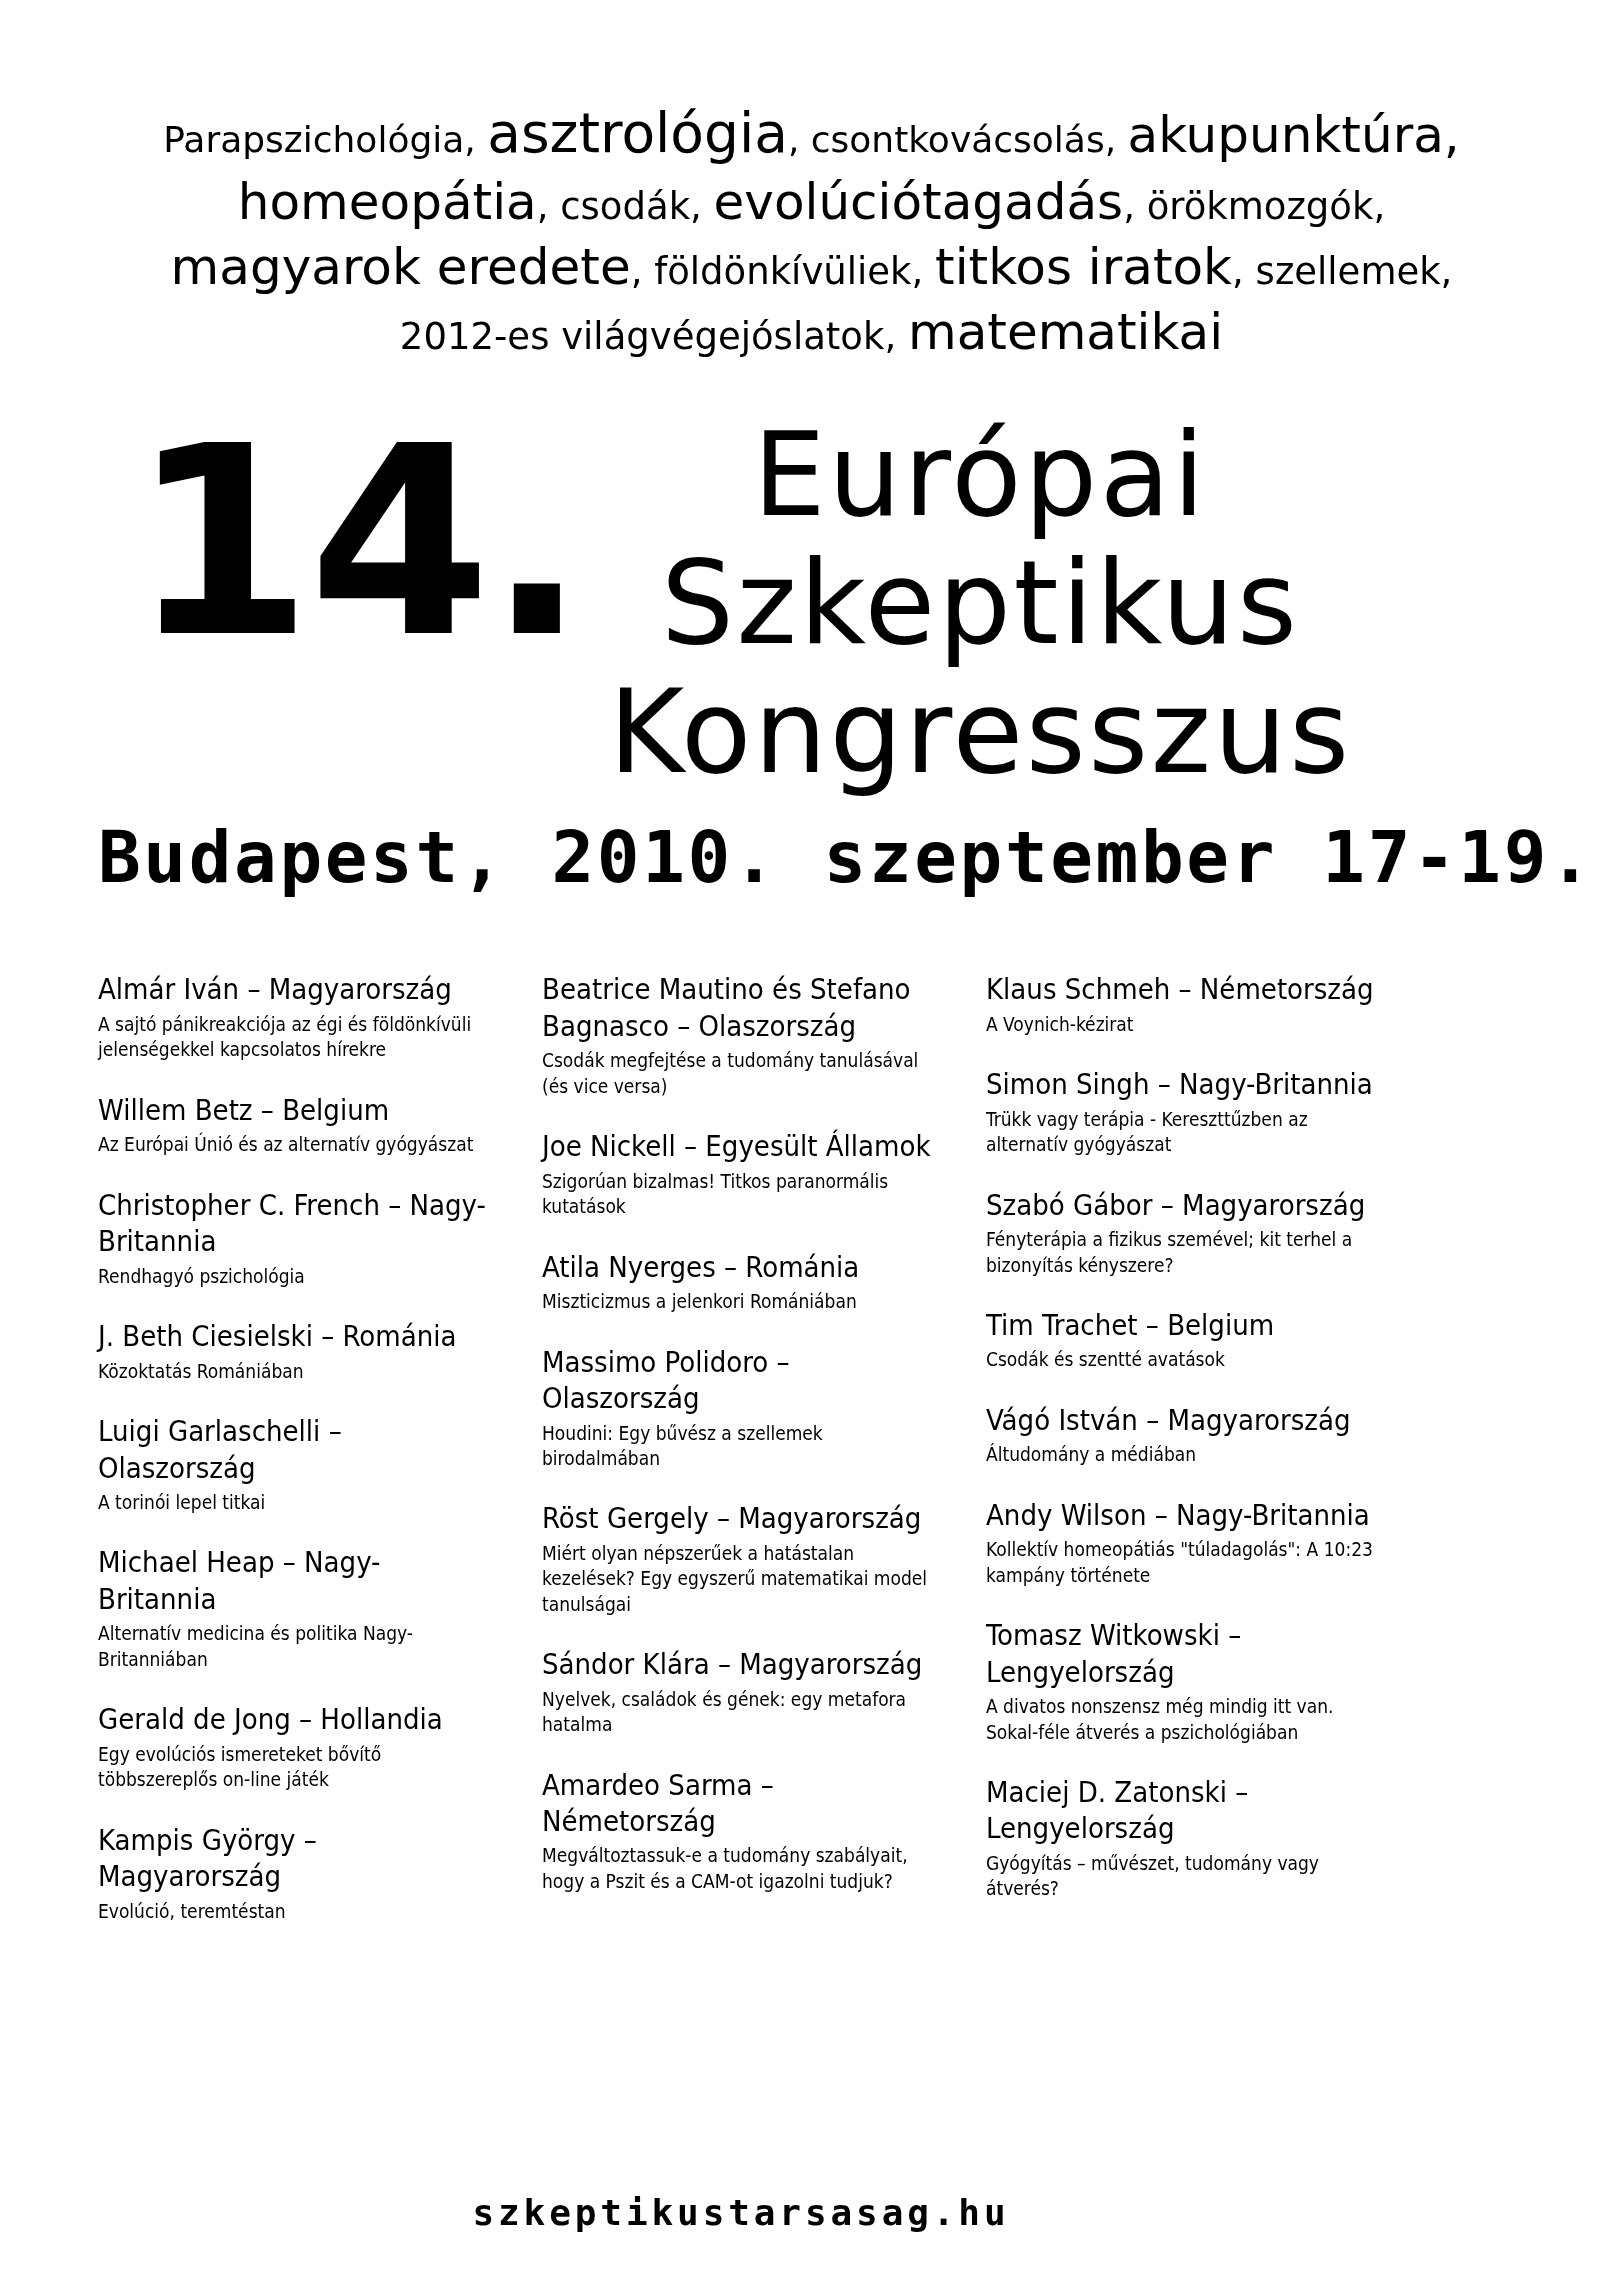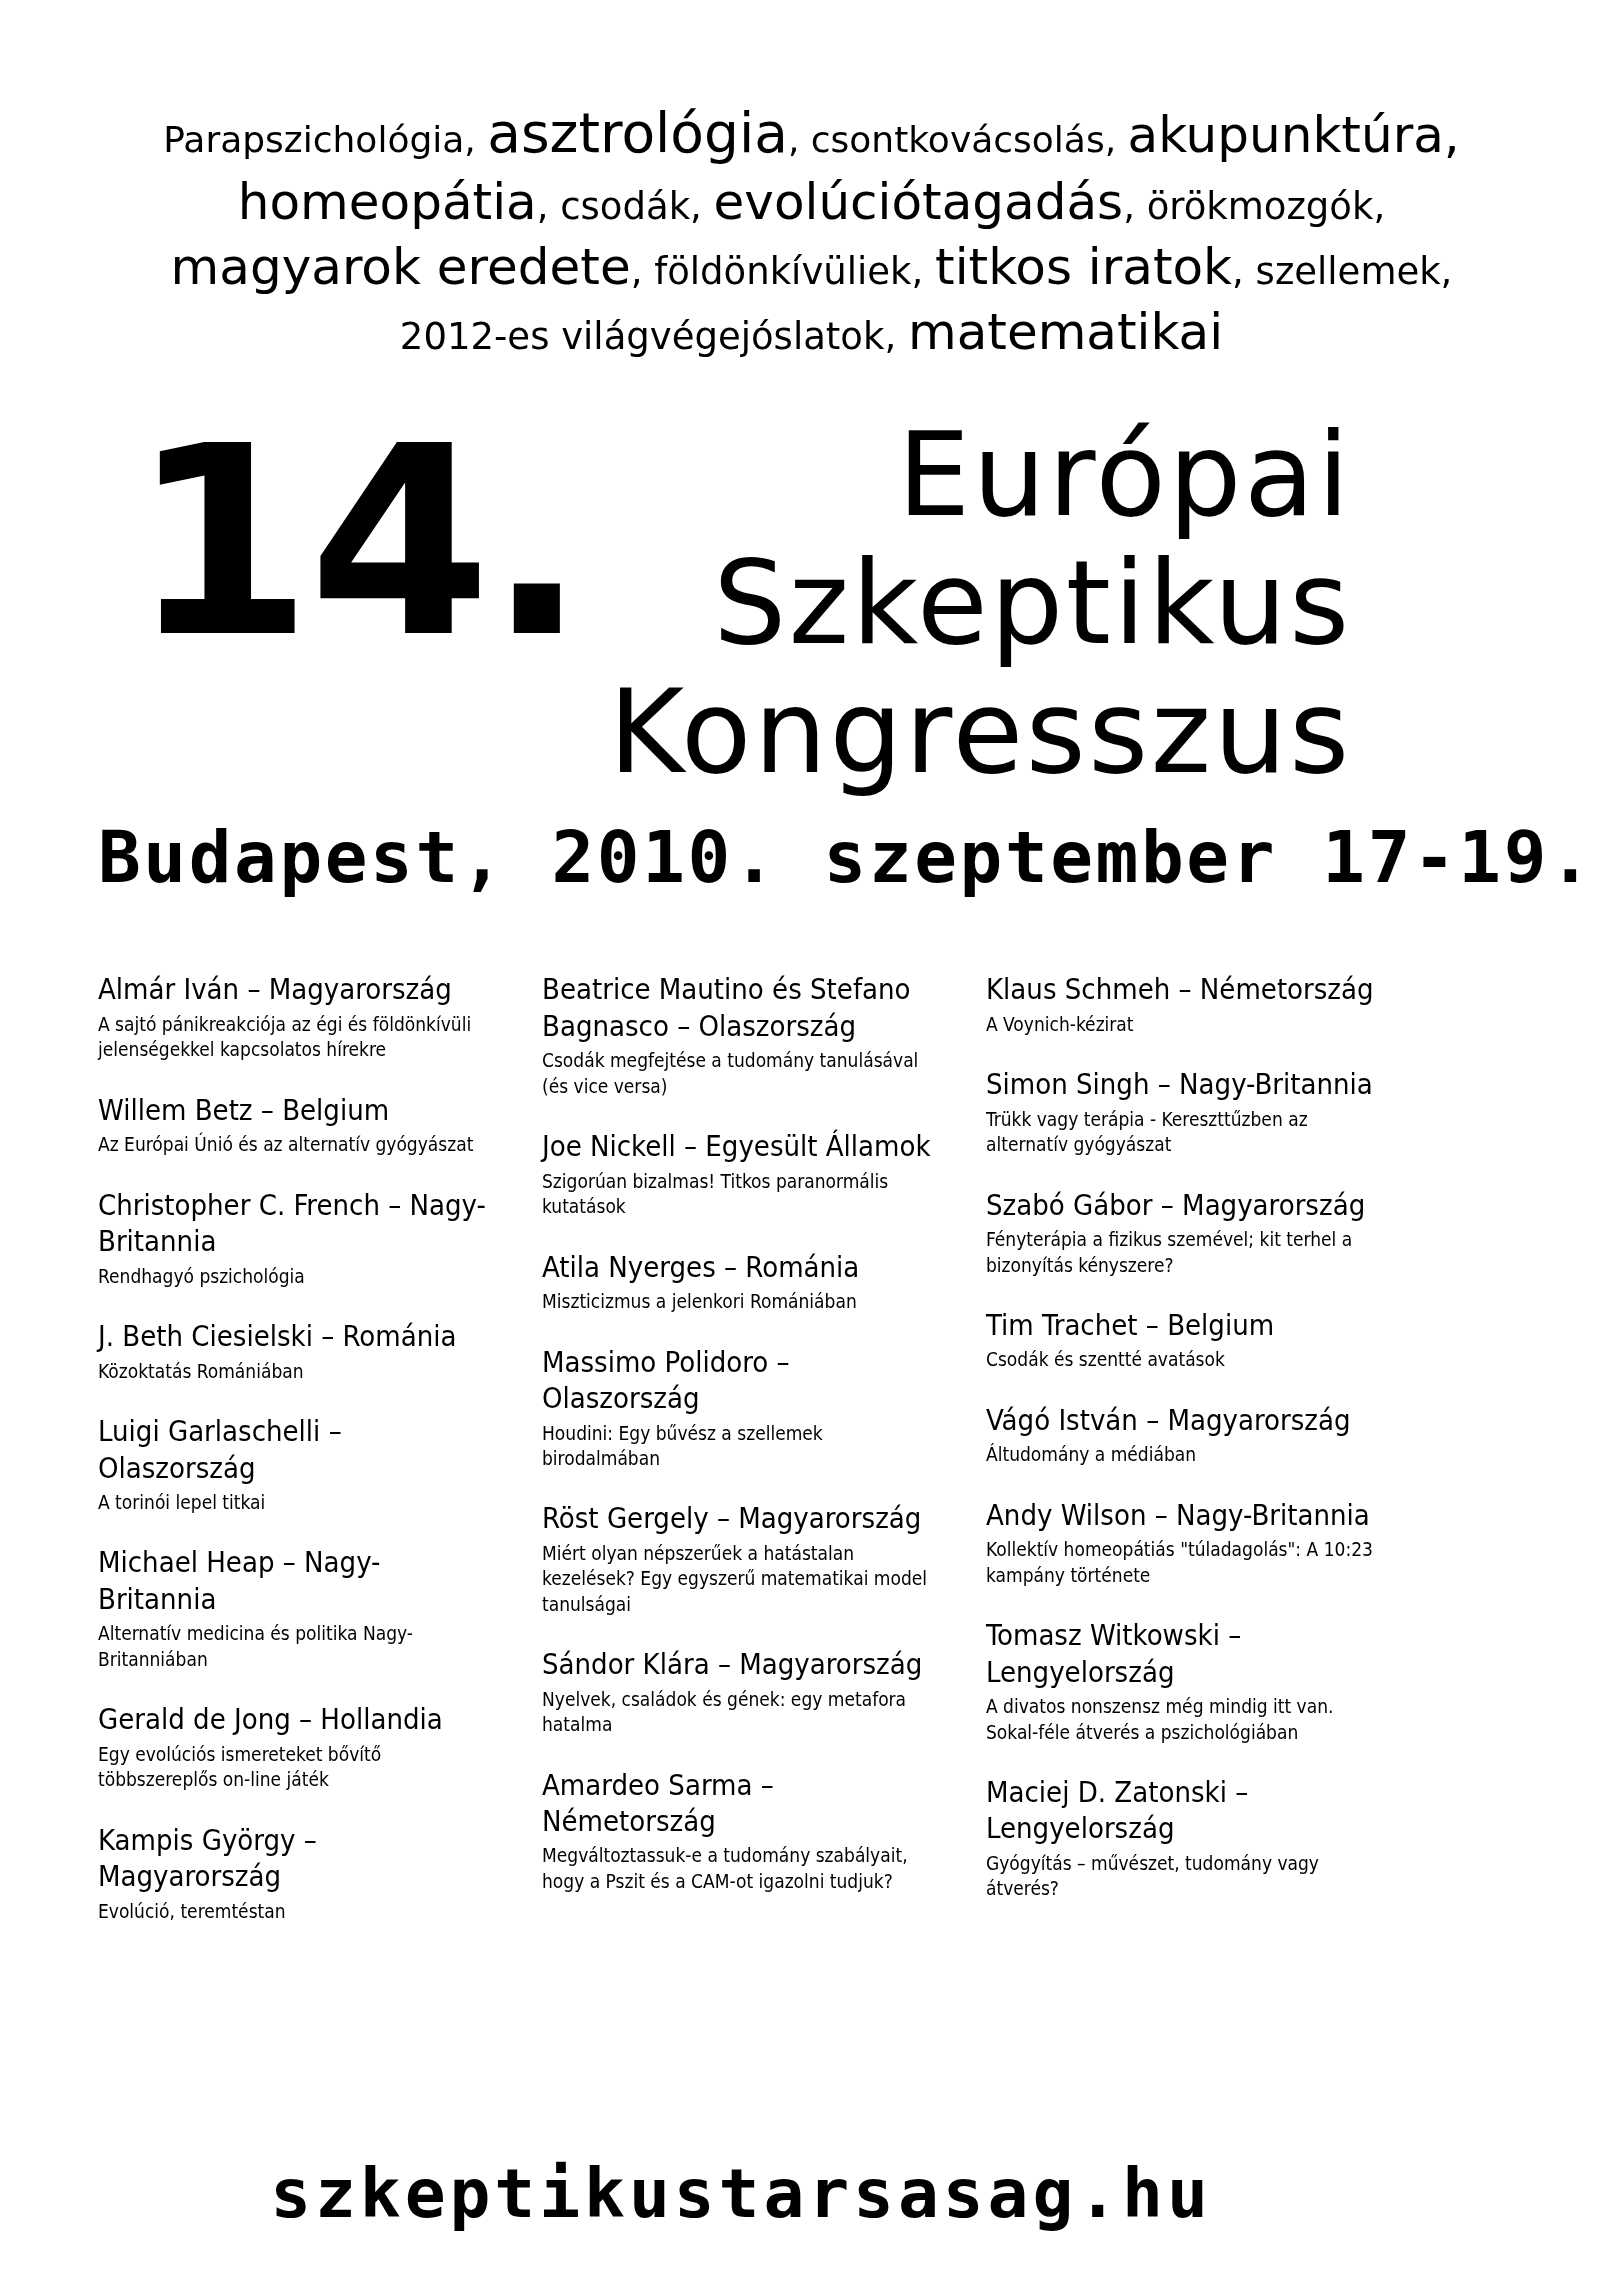--- a/index.html
+++ b/index.html
@@ -56,21 +56,21 @@
     line-height: 0.92;
     letter-spacing: -3.9px;
     margin-right: 26px;
     margin-top: 11.8px;
   }
   .maintitle {
     font-family: "DejaVu Sans", sans-serif;
     font-size: 115px;
     line-height: 1.12;
     letter-spacing: 2.6px;
-    text-align: right;
+    text-align: center;
   }
   .maintitle div { white-space: nowrap; }
 
   .datebar {
     margin-top: 19.6px;
     text-align: center;
     font-family: "DejaVu Sans Mono", monospace;
     font-weight: 700;
     font-size: 71px;
     letter-spacing: 2.6px;
@@ -106,21 +106,21 @@
 
   
   .footer {
     position: absolute;
     left: 0;
     right: 0;
     bottom: 62px;
     text-align: center;
     font-family: "DejaVu Sans Mono", monospace;
     font-weight: 700;
-    font-size: 68px;
+    font-size: 36px;
     letter-spacing: 3.9px;
   }
 </style>
 </head>
 <body>
 
 <div class="poster">
 
   <div class="topics" id="topic-cloud">
       <span class="ln"><span class="t-sm">Parapszichológia, </span><span class="t-xl">asztrológia</span><span class="t-sm">, csontkovácsolás, </span><span class="t-lg">akupunktúra</span><span class="t-lg">,</span></span>

